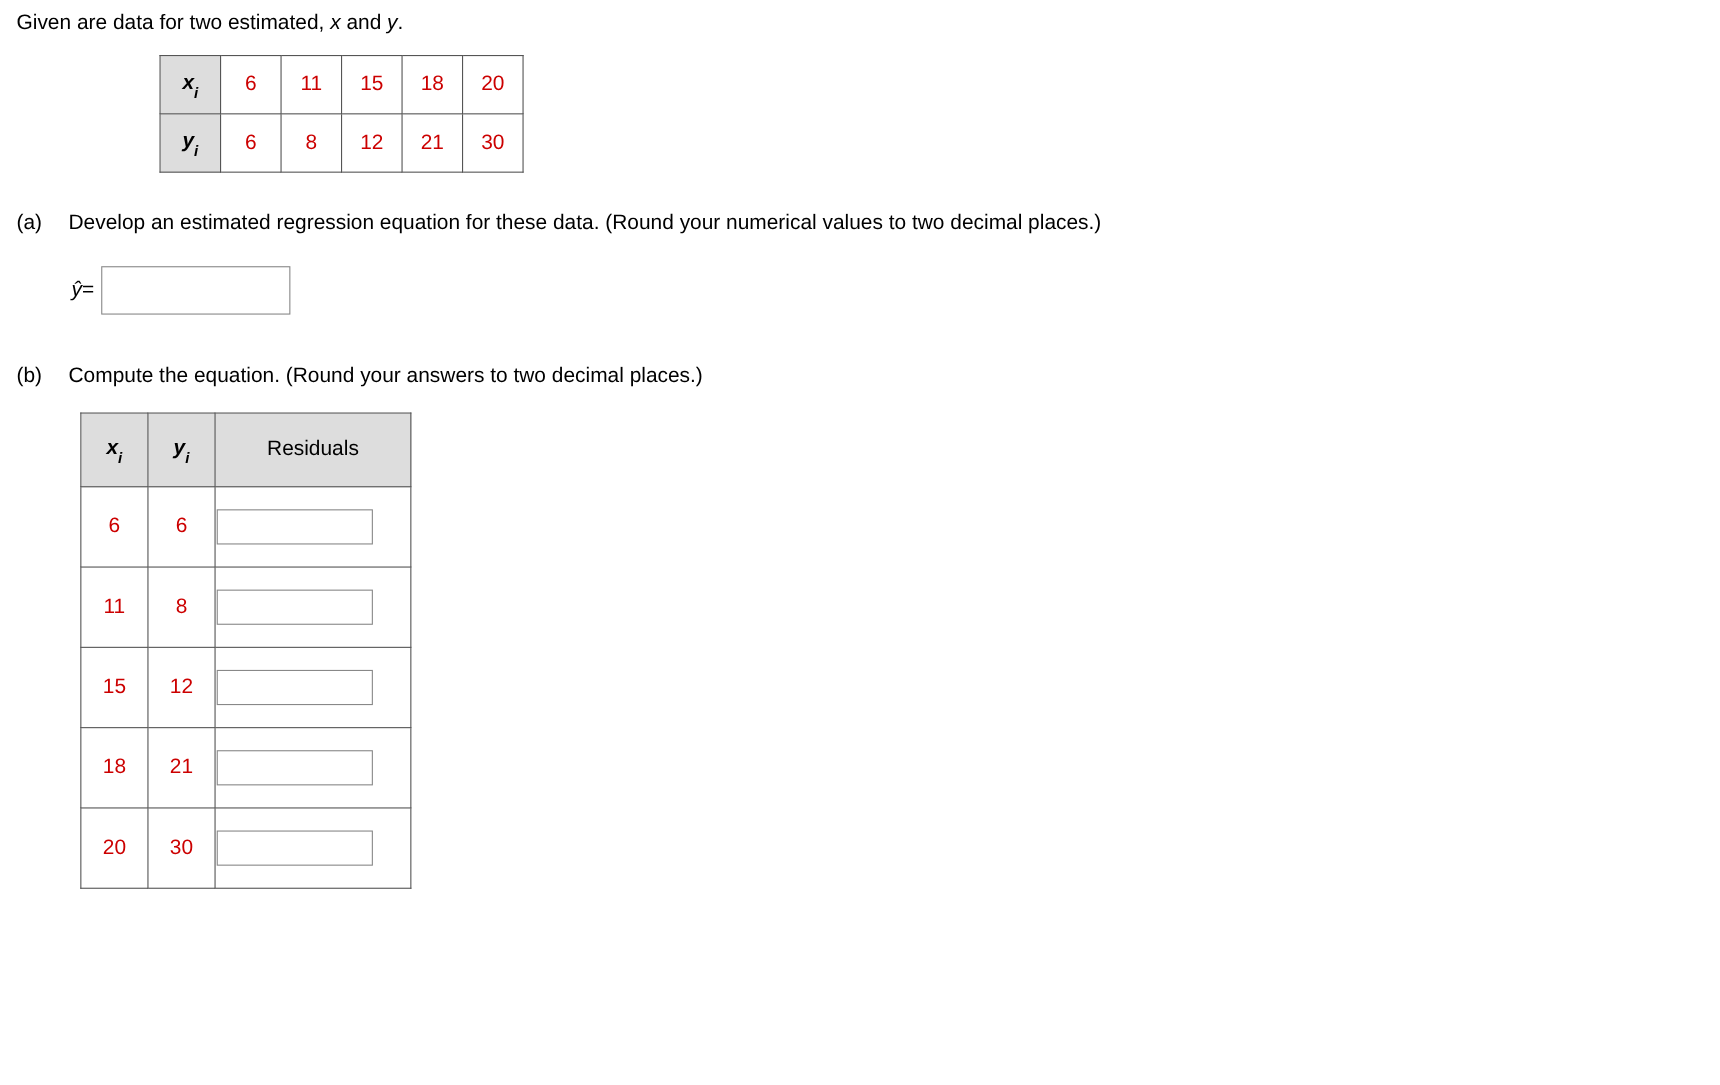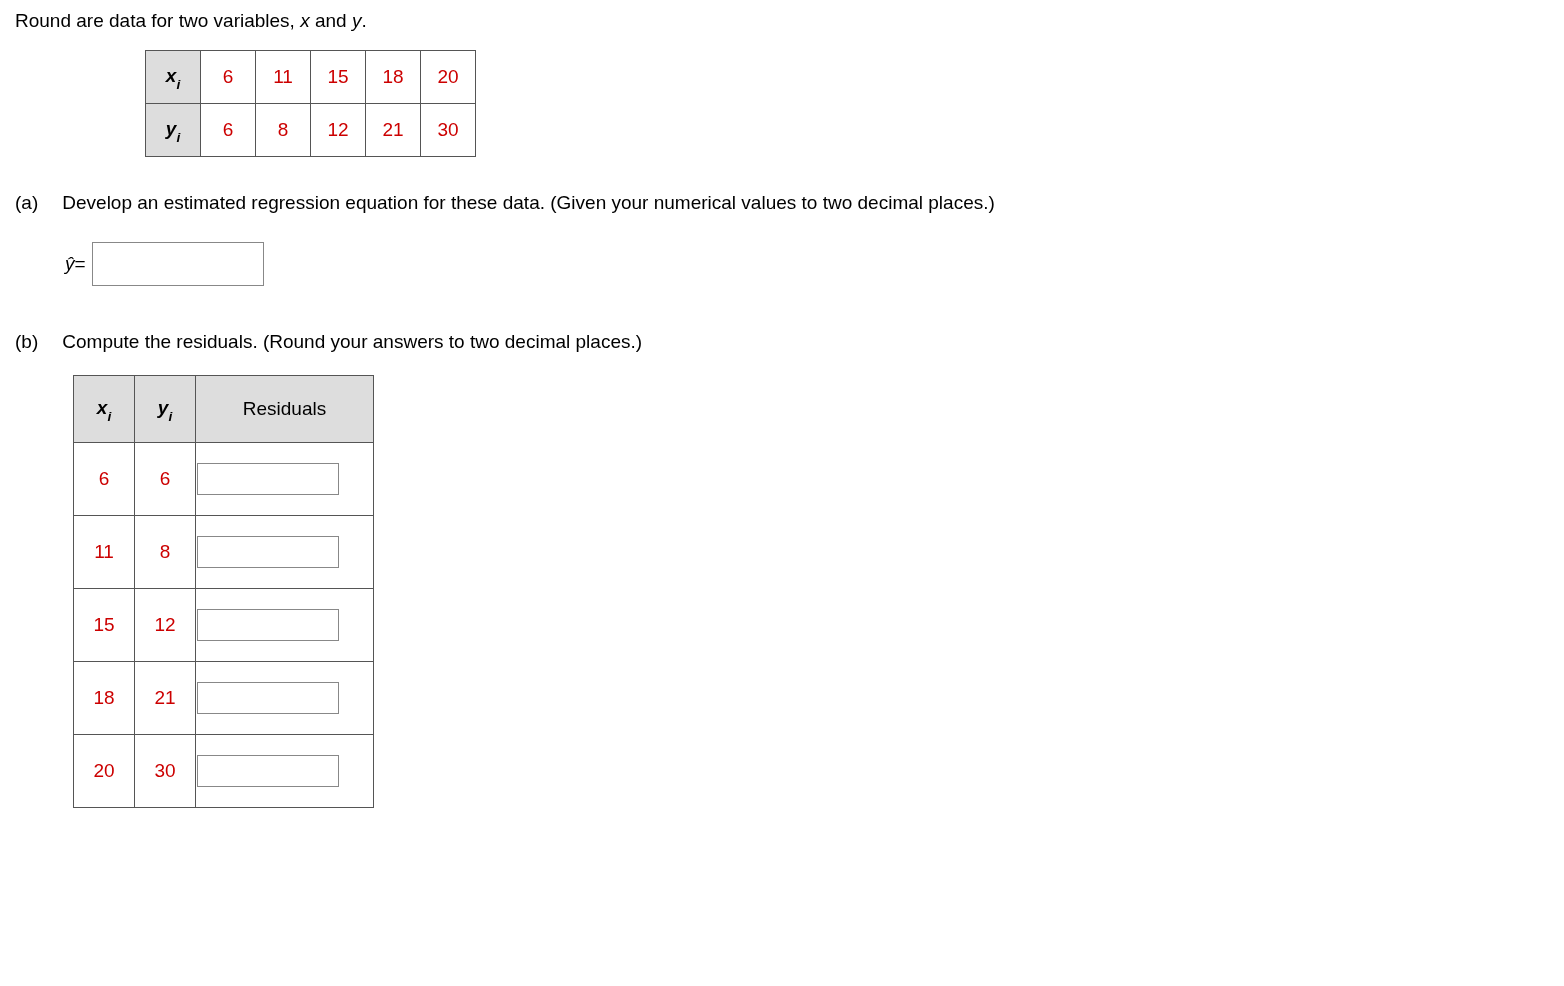--- a/index.html
+++ b/index.html
@@ -119,21 +119,21 @@
       border: 1px solid #888;
       width: 140px;
       height: 30px;
       background: #fff;
     }
   </style>
 </head>
 <body>
 
 <div class="intro">
-  <span>Round are data for two variables, </span><span class="italic">x</span><span> and </span><span class="italic">y</span><span>.</span>
+  <span>Given are data for two estimated, </span><span class="italic">x</span><span> and </span><span class="italic">y</span><span>.</span>
 </div>
 
 <table class="data-table">
   <tbody>
       <tr>
     <td class="hdr-cell">
       <span>x</span><span class="sub">i</span>
     </td>
     <td class="val-cell">6</td>
     <td class="val-cell">11</td>
@@ -149,31 +149,31 @@
     <td class="val-cell">8</td>
     <td class="val-cell">12</td>
     <td class="val-cell">21</td>
     <td class="val-cell">30</td>
   </tr>
 </tbody>
   </table>
 
 <div class="part">
   <span class="part-label">(a)</span>
-  <span class="part-text">Develop an estimated regression equation for these data. (Given your numerical values to two decimal places.)</span>
+  <span class="part-text">Develop an estimated regression equation for these data. (Round your numerical values to two decimal places.)</span>
   <div class="eq-row">
     <span>ŷ</span>
     <span style="font-style:normal;"> =</span>
     <div class="eq-input"></div>
   </div>
 </div>
 
 <div class="part">
   <span class="part-label">(b)</span>
-  <span class="part-text">Compute the residuals. (Round your answers to two decimal places.)</span>
+  <span class="part-text">Compute the equation. (Round your answers to two decimal places.)</span>
 
   <table class="resid-table">
     <tbody>
         <tr>
       <th class="xy">
         <span>x</span><span class="sub">i</span>
       </th>
       <th class="xy">
         <span>y</span><span class="sub">i</span>
       </th>

